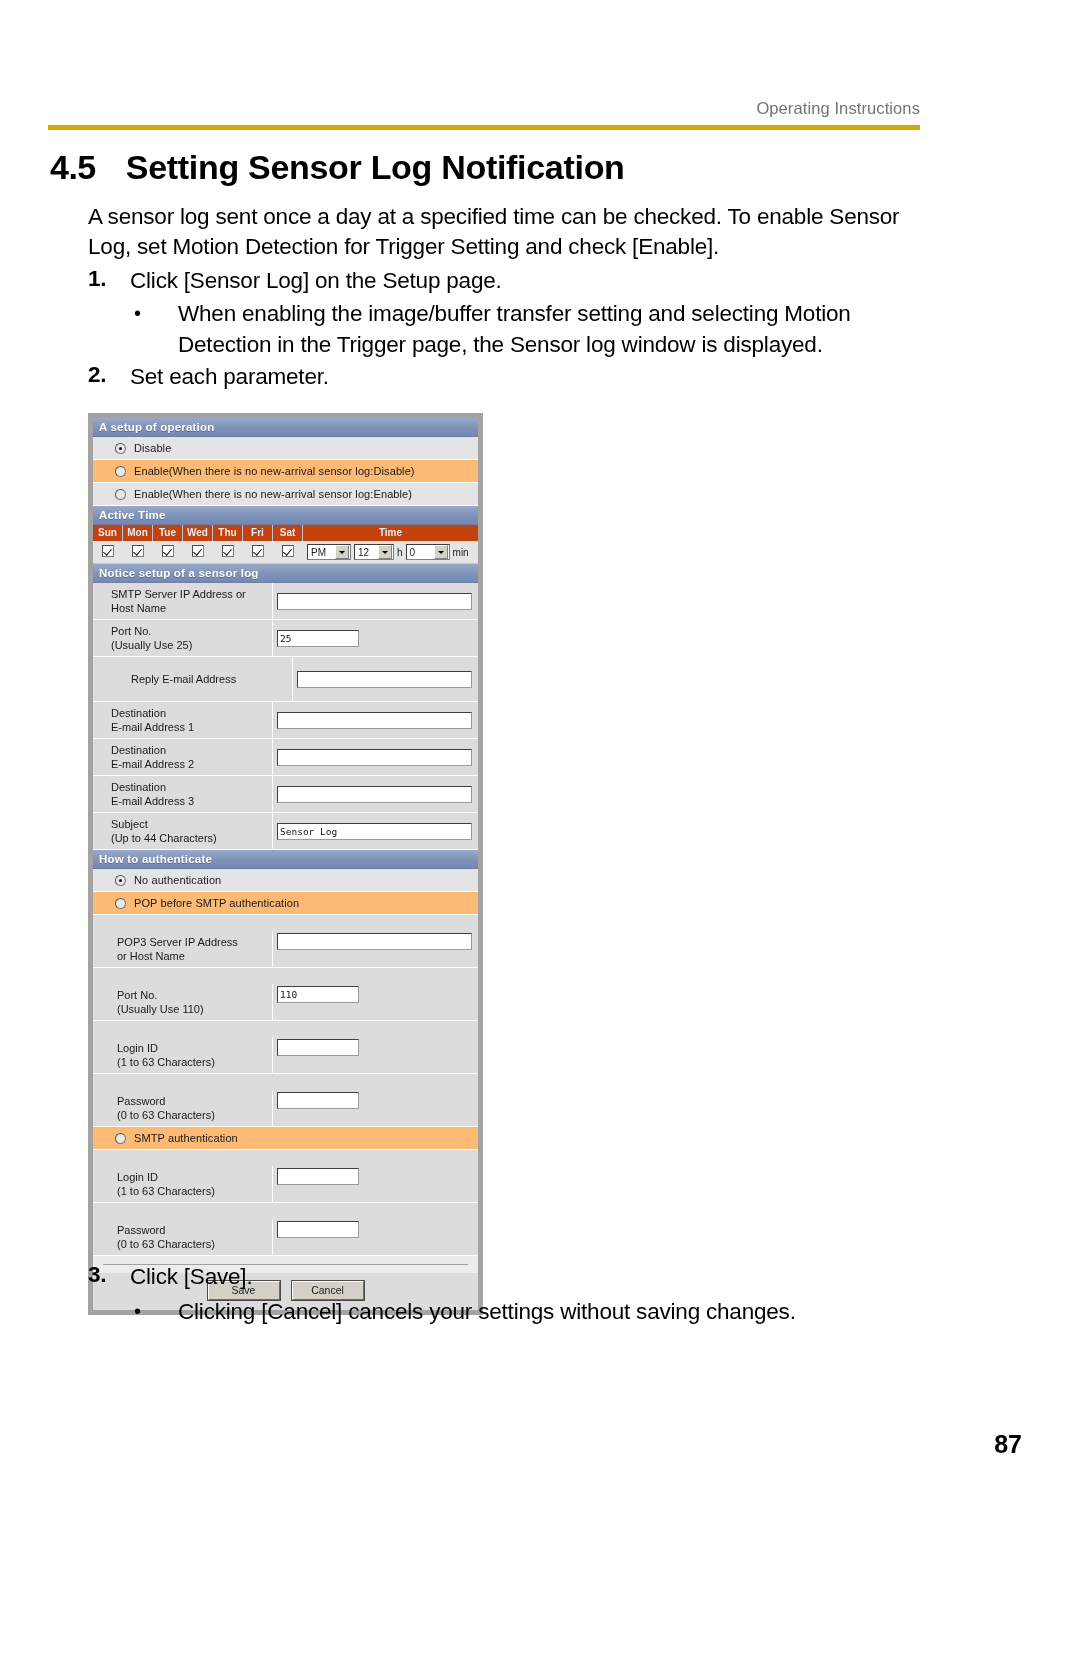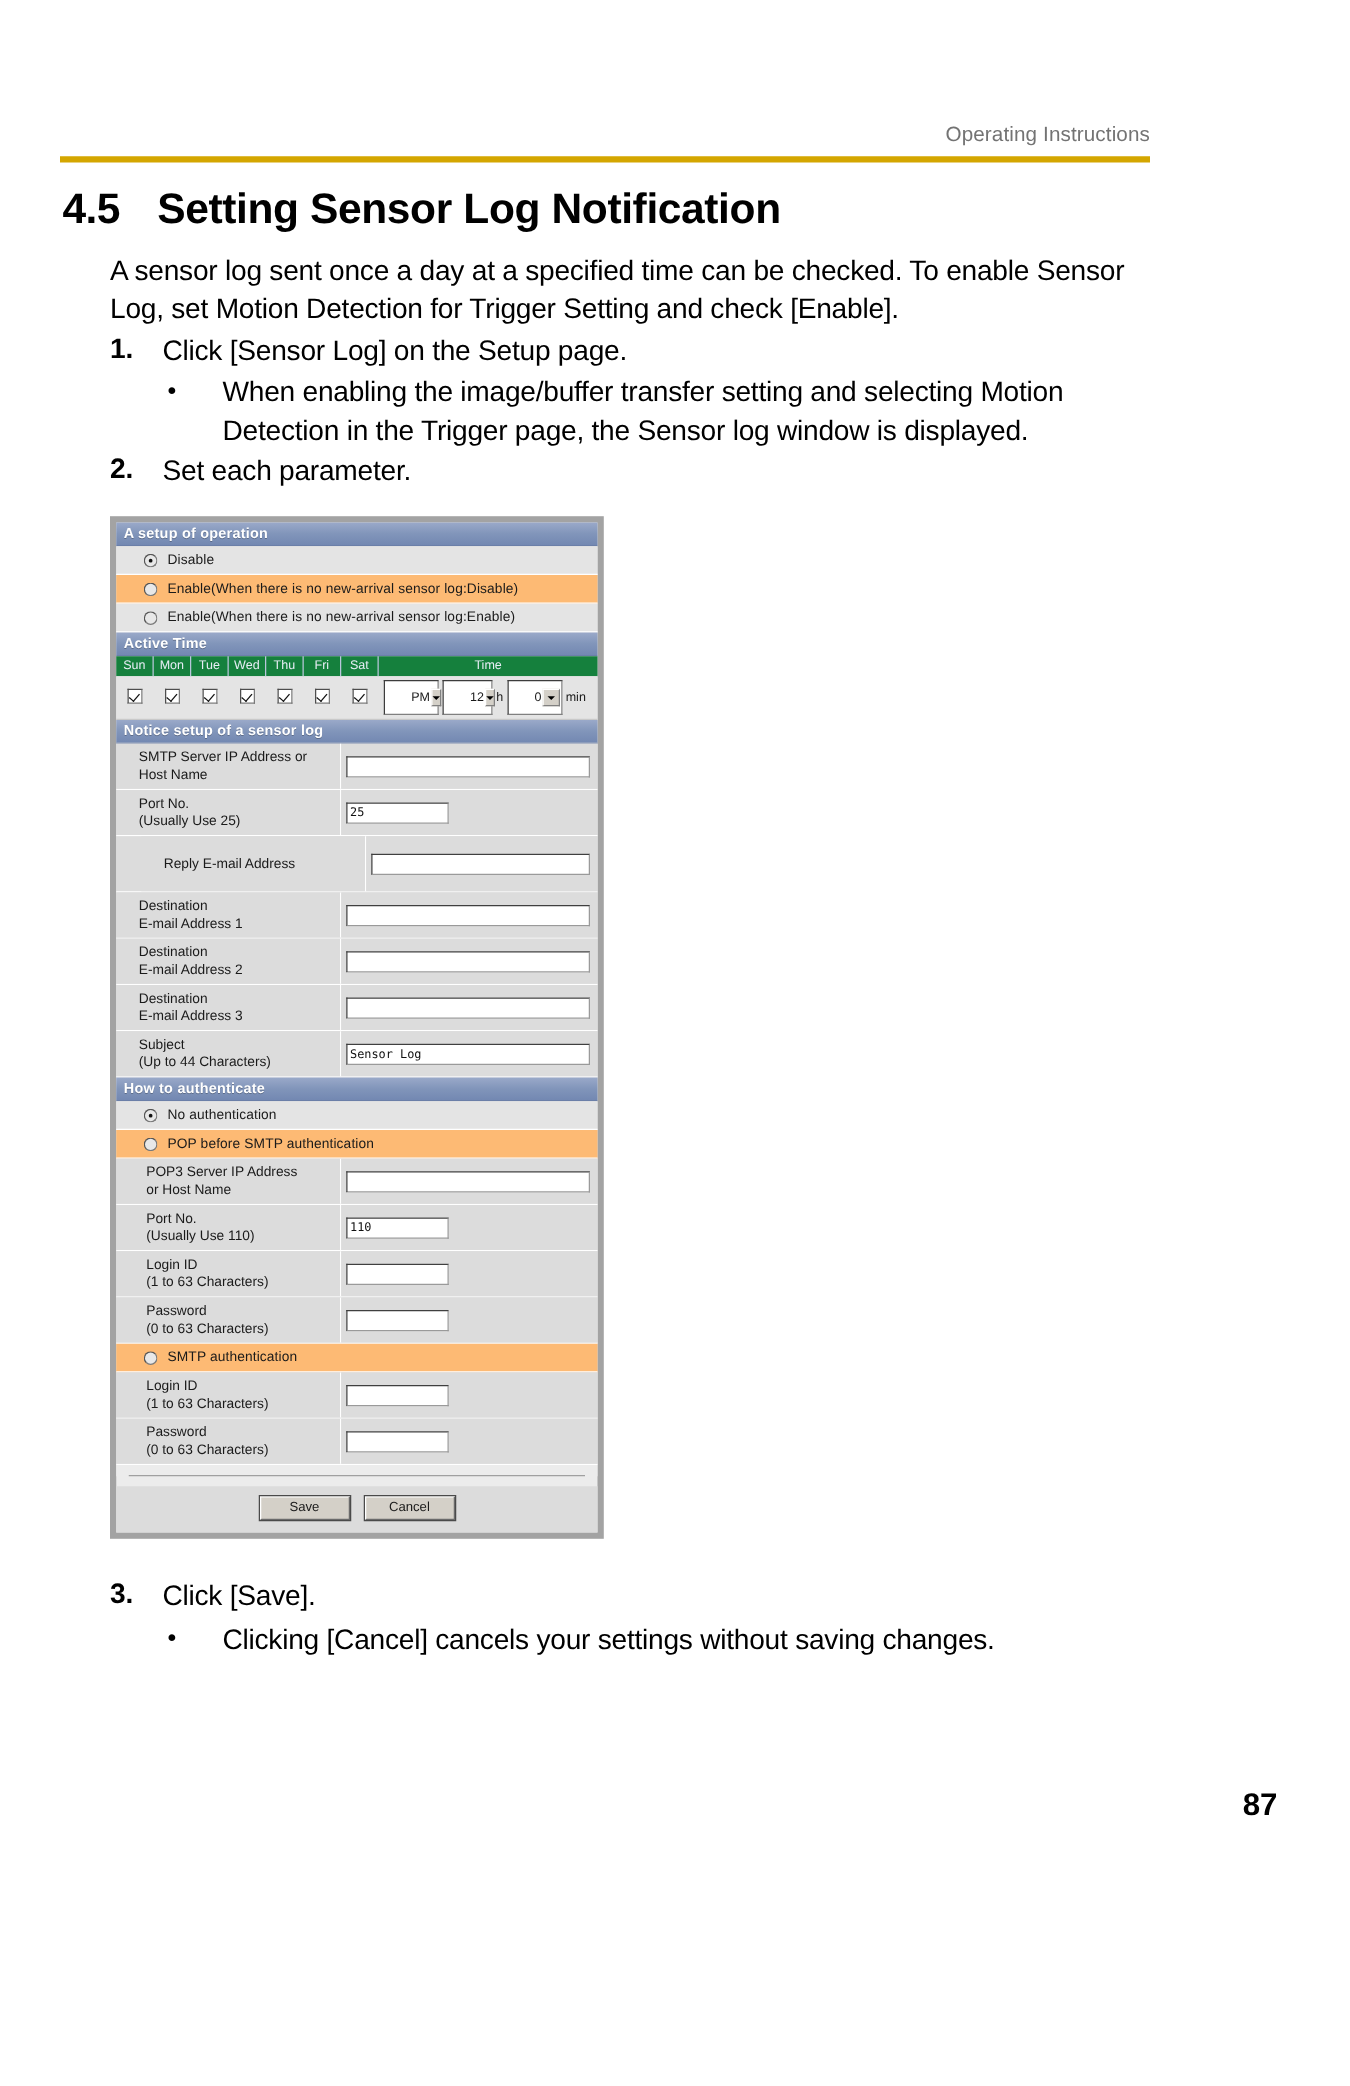--- a/index.html
+++ b/index.html
@@ -177,24 +177,24 @@
     left: 2px; top: 1px;
     width: 4px; height: 7px;
     border: solid #111;
     border-width: 0 1.6px 1.6px 0;
     transform: rotate(40deg);
   }
 
   
   .days-head {
     display: flex;
-    background: #15803d;
+    background: #c2410c;
     color: #e8edf6;
     font-size: 10px;
-    font-weight: normal;
+    font-weight: bold;
   }
   .days-head div {
     border-right: 1px solid #b9c5da;
     text-align: center;
     padding: 2px 0 3px;
     line-height: 1.1;
   }
   .dcell { width: 30px; flex: none; }
   .tcell { flex: 1; border-right: none !important; }
 
@@ -215,23 +215,23 @@
   }
 
   .sel {
     display: inline-flex;
     align-items: center;
     justify-content: space-between;
     background: #fff;
     border: 1px solid #808080;
     border-top-color: #3c3c3c;
     border-left-color: #3c3c3c;
-    height: 28px;
+    height: 16px;
     font-size: 10px;
-    padding-left: 21px;
+    padding-left: 3px;
     font-family: "Liberation Sans", sans-serif;
   }
   .sel .arw {
     width: 14px;
     height: 14px;
     margin: 0 1px;
     background: #d4d0c8;
     border: 1px solid #fff;
     border-right-color: #808080;
     border-bottom-color: #808080;
@@ -267,21 +267,21 @@
     background: #dcdcdc;
     border-right: 1px solid #ffffff;
   }
   .frow .val {
     flex: 1;
     background: #dcdcdc;
     display: flex;
     align-items: center;
     padding: 4px 6px 4px 4px;
   }
-  .frow.indent .lbl { padding-left: 24px; }
+  .frow.indent .lbl { padding-left: 24px; margin-top: 16px; }
 
   .txt {
     background: #ffffff;
     border: 1px solid #9a9a9a;
     border-top-color: #3f3f3f;
     border-left-color: #3f3f3f;
     height: 17px;
     font-family: "DejaVu Sans Mono", monospace;
     font-size: 9.5px;
     padding: 0 2px;

